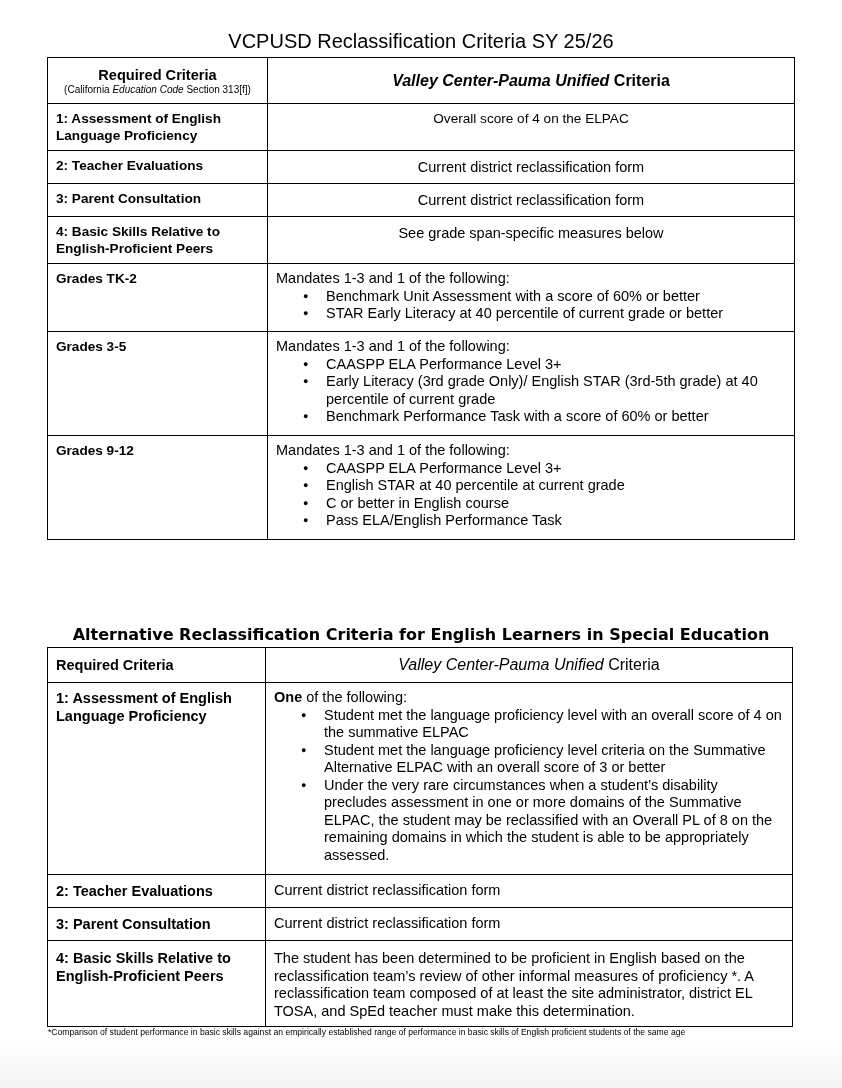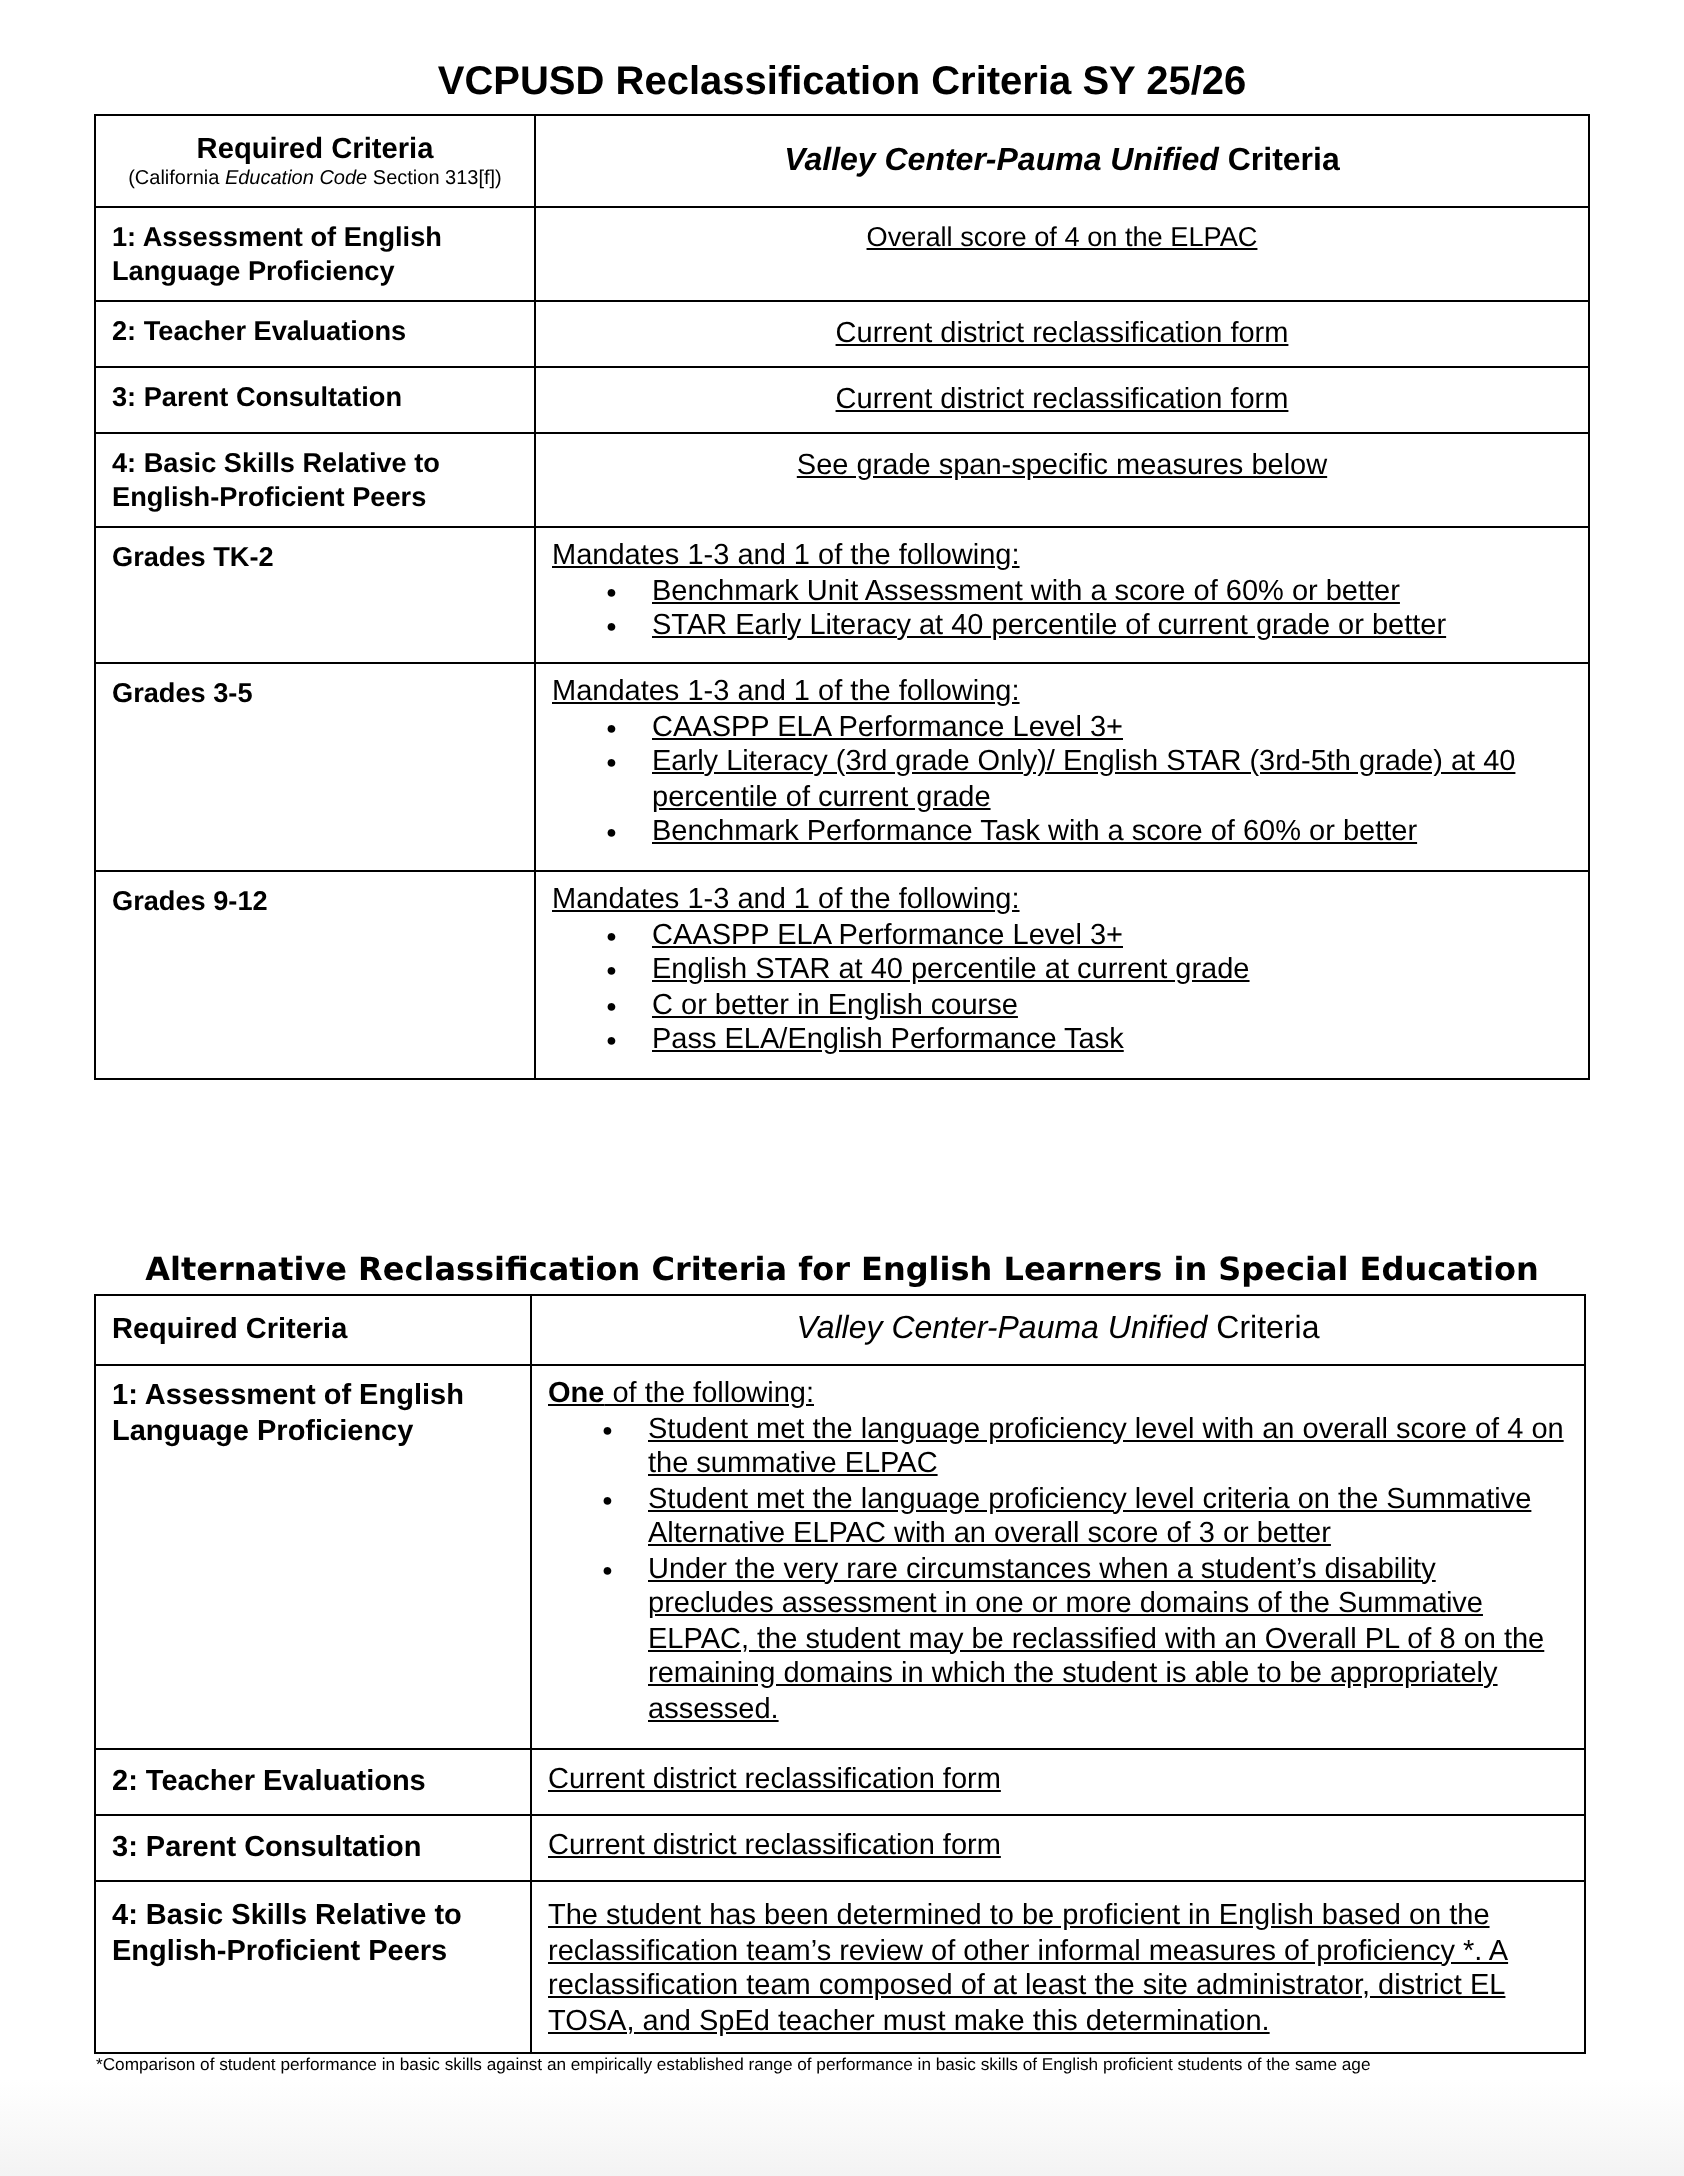--- a/index.html
+++ b/index.html
@@ -3,28 +3,28 @@
 <meta charset="utf-8">
 <style>
   html, body { margin: 0; padding: 0; }
   body {
     width: 842px; height: 1088px; position: relative; overflow: hidden;
     background: linear-gradient(to bottom, #ffffff 0px, #ffffff 1040px, #f3f3f3 1088px);
     font-family: "Liberation Sans", sans-serif; color: #000;
   }
   .title {
     position: absolute; left: 0; top: 29px; width: 842px; text-align: center;
-    font-size: 20px; font-weight: bold; line-height: 24px;
+    font-size: 20px; font-weight: normal; line-height: 24px;
   }
   table { border-collapse: collapse; position: absolute; table-layout: fixed; border-radius: 21px; }
   td { border: 1px solid #000; vertical-align: top; font-size: 14.5px; line-height: 17.5px; padding: 0; }
   #t1 { left: 47px; top: 57px; width: 748px; }
   #t2 { left: 47px; top: 647px; width: 746px; }
   .lc { padding: 7px 8px 6px 8px; font-weight: bold; font-size: 13.6px; line-height: 16.5px; }
-  .rc { padding: 6px 8px 6px 8px; text-decoration: underline; }
+  .rc { padding: 6px 8px 6px 8px; }
   .center { text-align: center; }
   .hdr-left { text-align: center; padding: 8px 2px 4px 2px; }
   .hdr-left .big { font-size: 14.6px; font-weight: bold; line-height: 18px; display: block; }
   .hdr-left .small { font-size: 10px; line-height: 12px; display: block; font-weight: normal; }
   .hdr-right { text-align: center; vertical-align: middle; font-size: 16px; font-weight: bold; }
   .hdr-right2 { text-align: center; vertical-align: middle; font-size: 16px; padding: 8px; }
   ul { margin: 0; padding: 0 0 0 50px; list-style: none; }
   li { position: relative; }
   li::before { content: "\25CF"; position: absolute; left: -23px; top: 0; font-size: 9px; }
   .subtitle {

